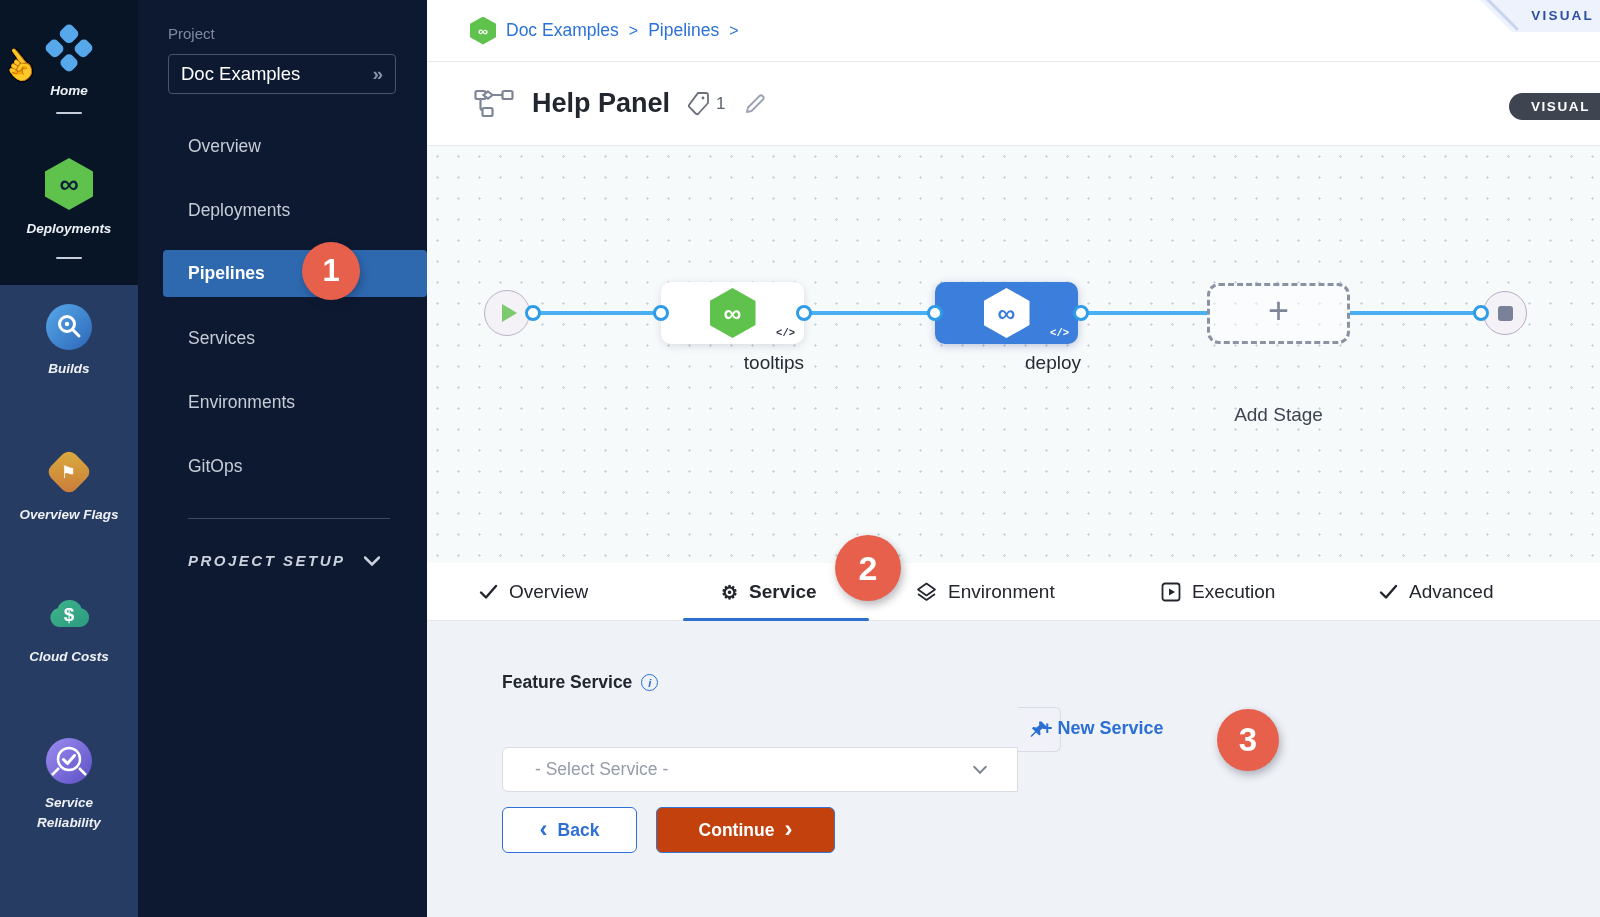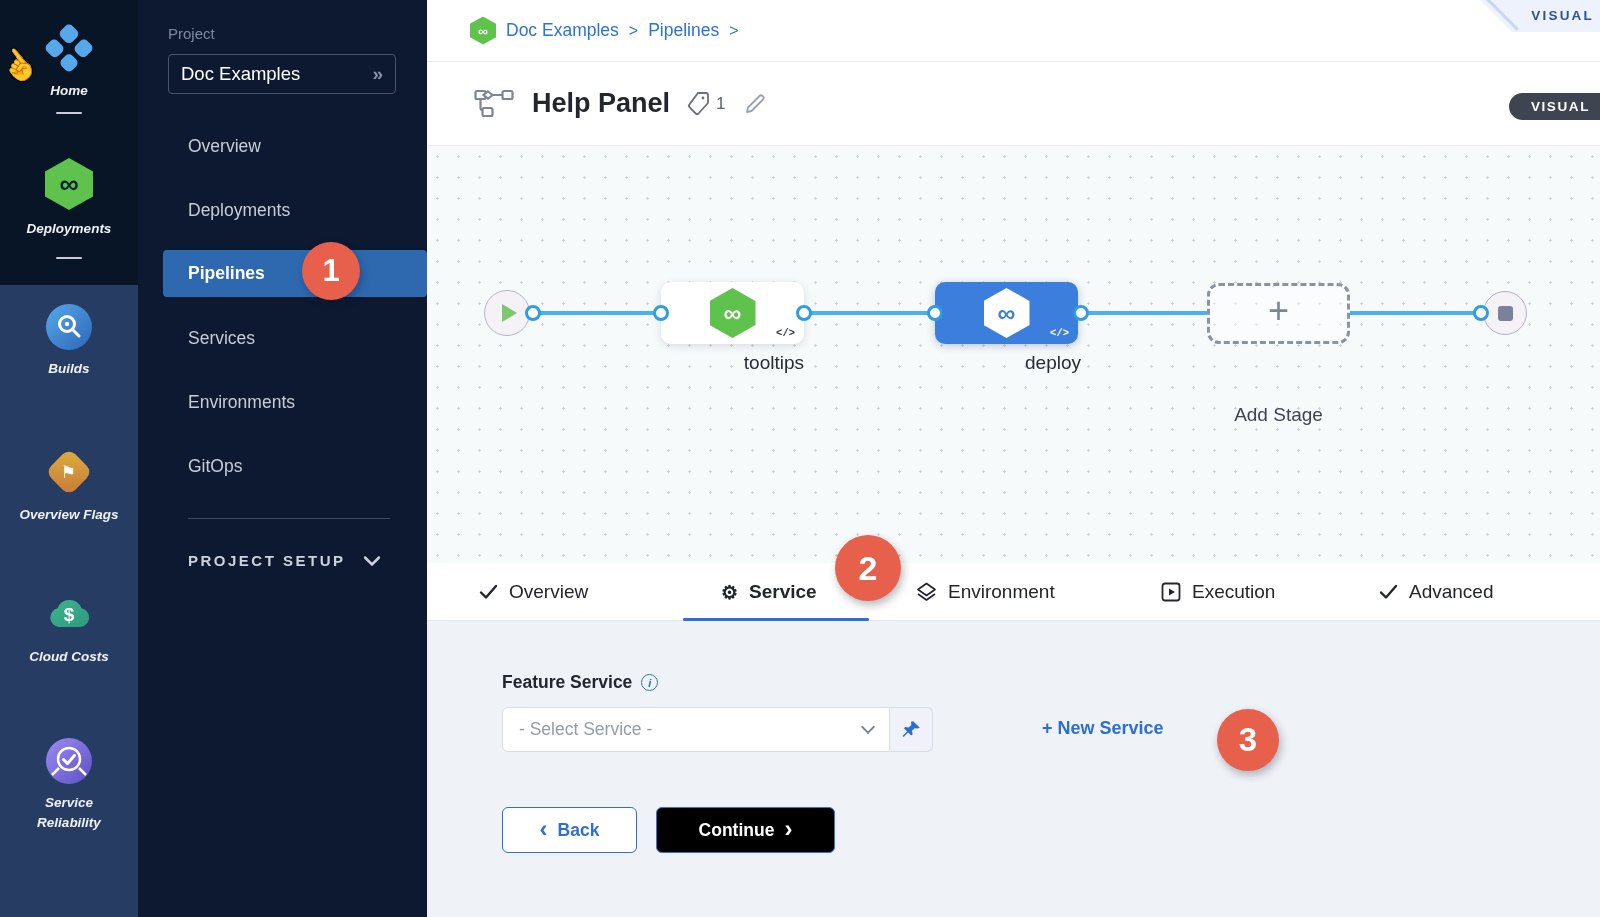--- a/index.html
+++ b/index.html
@@ -36,21 +36,21 @@
   .projnav { position:relative; width:289px; height:917px; flex:0 0 289px; background:#0c1930; z-index:4; }
   .pn-section { position:absolute; left:30px; top:25px; font-size:15px; color:#7e8a9f; }
   .pn-projbox { position:absolute; left:30px; top:54px; width:228px; height:40px; border:1px solid #45556f; border-radius:4px;
     display:flex; align-items:center; padding:0 12px; cursor:pointer; }
   .pn-projname { color:#fff; font-size:18.5px; flex:1; }
   .pn-chevrons { color:#8794ab; font-size:19px; font-weight:700; }
   .pn-item { position:absolute; left:25px; right:0; height:47px; line-height:47px; padding-left:25px;
     font-size:17.5px; color:#c7cdd8; cursor:pointer; border-radius:4px; }
   .pn-item.active { background:#2e69b0; color:#fff; font-weight:600; }
   .pn-divider { position:absolute; left:50px; top:518px; width:202px; height:1px; background:#3c4a64; }
-  .pn-setup { position:absolute; left:50px; top:552px; display:flex; align-items:center; gap:18px; cursor:pointer; }
+  .pn-setup { position:absolute; left:50px; top:552px; display:flex; align-items:center; gap:18px; cursor:pointer;font-style:italic; }
   .pn-setup-label { font-size:15px; font-weight:700; letter-spacing:2.5px; color:#ccd2dd; }
 
   .badge { position:absolute; border-radius:50%; background:#e7604b; color:#fff; font-weight:700;
     display:flex; align-items:center; justify-content:center; box-shadow:2px 4px 8px rgba(20,20,40,.3); z-index:40; }
 
   
   .main { position:relative; flex:1; height:917px; background:#fff; overflow:hidden; display:flex; flex-direction:column; }
 
   .row-breadcrumb { height:62px; background:#fff; border-bottom:1px solid #e8eaee; display:flex; align-items:center; padding-left:43px; gap:10px; }
   .bc-link { color:#2b72d9; font-size:17.5px; cursor:pointer; }
@@ -94,31 +94,31 @@
   .tab.active { font-weight:700; }
   .tab-underline { position:absolute; left:256px; bottom:-1px; width:186px; height:3.5px; background:#2f6fd2; border-radius:2px; }
   .gear-glyph { font-size:19px; line-height:1; color:#23262d; }
 
   .panel { position:relative; flex:1; background:#eff3f8; }
   .sel-label-row { position:absolute; left:75px; top:51px; display:flex; align-items:center; gap:9px; }
   .sel-label { font-size:17.5px; font-weight:700; color:#22262e; }
   .info-ic { width:17px; height:17px; border-radius:50%; border:1.5px solid #2b6fd4; color:#2b6fd4; font-size:11px; font-weight:700;
     display:flex; align-items:center; justify-content:center; font-style:italic; cursor:pointer; }
   .dd-group { position:absolute; left:75px; top:86px; display:flex; }
-  .dd-select { width:388px; height:45px; background:#fff; border:1px solid #d8dce4; border-radius:6px 0 0 6px;
-    display:flex; align-items:center; padding:0 16px; cursor:pointer; }
+  .dd-select { width:516px; height:45px; background:#fff; border:1px solid #d8dce4; border-radius:6px 0 0 6px;
+    display:flex; align-items:center; padding:0 32px; cursor:pointer;margin-top:40px; }
   .dd-placeholder { flex:1; font-size:17.5px; color:#949ca9; }
   .dd-chev { width:10px; height:10px; border-right:2px solid #7d8694; border-bottom:2px solid #7d8694; transform:rotate(45deg); margin-top:-5px; }
   .dd-pin { width:43px; height:45px; background:#f1f1f9; border:1px solid #d8dce4; border-left:none; border-radius:0 6px 6px 0;
     display:flex; align-items:center; justify-content:center; cursor:pointer; }
   .new-service { position:absolute; left:615px; top:97px; font-size:18px; font-weight:700; color:#2b6fd4; cursor:pointer; }
   .btn { position:absolute; top:186px; height:46px; border-radius:6px; display:flex; align-items:center; justify-content:center; gap:10px;
     font-size:17.5px; font-weight:700; cursor:pointer; }
   .btn-back { left:75px; width:135px; background:#fff; border:1.8px solid #2f6fd2; color:#2f6fd2; }
-  .btn-continue { left:229px; width:179px; background:#000000; border:1.8px solid #3474d4; color:#fff; }
+  .btn-continue { left:229px; width:179px; background:#c2410c; border:1.8px solid #3474d4; color:#fff; }
   .btn .chev { font-size:24px; font-weight:700; line-height:0; padding-bottom:3px; }
 
   svg { display:block; }
 </style>
 </head>
 <body>
 
 <div class="rail">
   <span class="cursor-glyph">☝</span>
 

